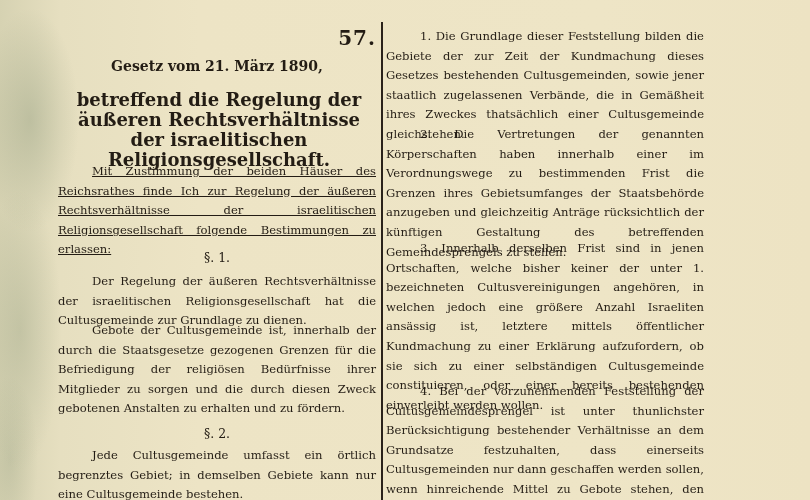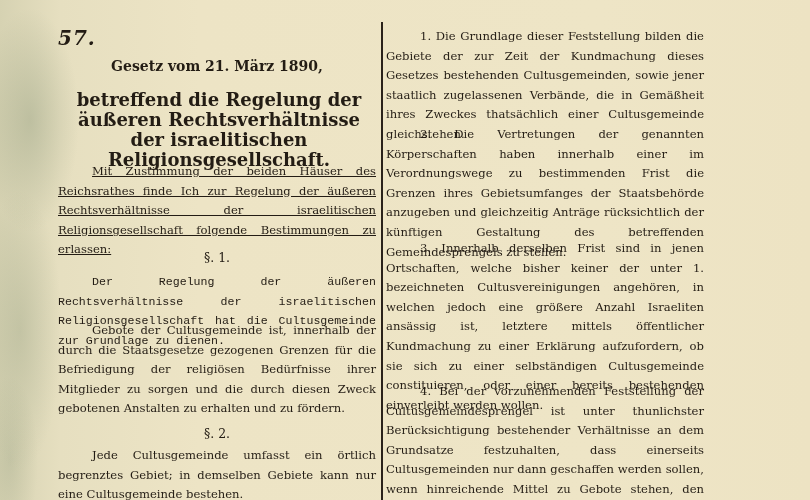--- a/index.html
+++ b/index.html
@@ -16,22 +16,22 @@
       radial-gradient(ellipse 60px 200px at 20px 330px, rgba(150,160,130,0.35), rgba(150,160,130,0) 70%),
       radial-gradient(ellipse 40px 120px at 10px 460px, rgba(150,160,130,0.3), rgba(150,160,130,0) 70%),
       linear-gradient(90deg, #d6d2b2 0px, #e6dfc0 60px, #ede4c5 200px, #eee5c6 600px, #ede3c3 810px);
   }
   .col-rule{
     position:absolute;left:381px;top:22px;width:2px;height:478px;background:#2a221a;
   }
   .left{position:absolute;left:58px;top:0;width:318px;}
   .right{position:absolute;left:386px;top:0;width:318px;}
   .num{
-    position:absolute;left:0;width:318px;top:26px;text-align:left;
-    font-weight:bold;font-size:20px;letter-spacing:1px;font-style:italic;
+    position:absolute;left:0;width:318px;top:26px;text-align:right;
+    font-weight:bold;font-size:20px;letter-spacing:1px;
   }
   .title{
     position:absolute;left:0;width:318px;top:58px;text-align:center;
     font-weight:bold;font-size:14px;
   }
   .subtitle{
     position:absolute;left:4px;width:314px;top:90px;text-align:center;
     font-weight:bold;font-size:18px;line-height:20px;
   }
   .para{
@@ -51,21 +51,21 @@
   <div class="col-rule"></div>
 
   <div class="left">
     <div class="num">57.</div>
     <div class="title">Gesetz vom 21. März 1890,</div>
     <div class="subtitle">betreffend die Regelung der äußeren Rechtsverhältnisse der israelitischen Religionsgesellschaft.</div>
 
     <div class="para" style="top:162px;text-decoration:underline;"><span class="ind"></span><span>Mit Zustimmung der beiden Häuser des Reichsrathes finde Ich zur Regelung der äußeren Rechtsverhältnisse der israelitischen Religionsgesellschaft folgende Bestimmungen zu erlassen:</span></div>
 
     <div class="sec" style="top:250px;">§. 1.</div>
-    <div class="para" style="top:272px;font-family:Liberation Mono, monospace;"><span class="ind"></span><span>Der Regelung der äußeren Rechtsverhältnisse der israelitischen Religionsgesellschaft hat die Cultusgemeinde zur Grundlage zu dienen.</span></div>
+    <div class="para" style="top:272px;"><span class="ind"></span><span>Der Regelung der äußeren Rechtsverhältnisse der israelitischen Religionsgesellschaft hat die Cultusgemeinde zur Grundlage zu dienen.</span></div>
     <div class="para" style="top:321px;"><span class="ind"></span><span>Gebote der Cultusgemeinde ist, innerhalb der durch die Staatsgesetze gezogenen Grenzen für die Befriedigung der religiösen Bedürfnisse ihrer Mitglieder zu sorgen und die durch diesen Zweck gebotenen Anstalten zu erhalten und zu fördern.</span></div>
 
     <div class="sec" style="top:426px;">§. 2.</div>
     <div class="para" style="top:446px;"><span class="ind"></span><span>Jede Cultusgemeinde umfasst ein örtlich begrenztes Gebiet; in demselben Gebiete kann nur eine Cultusgemeinde bestehen.</span></div>
   </div>
 
   <div class="right">
     <div class="para" style="top:27px;"><span class="ind"></span><span>1. Die Grundlage dieser Feststellung bilden die Gebiete der zur Zeit der Kundmachung dieses Gesetzes bestehenden Cultusgemeinden, sowie jener staatlich zugelassenen Verbände, die in Gemäßheit ihres Zweckes thatsächlich einer Cultusgemeinde gleichstehen.</span></div>
     <div class="para" style="top:125px;"><span class="ind"></span><span>2. Die Vertretungen der genannten Körperschaften haben innerhalb einer im Verordnungswege zu bestimmenden Frist die Grenzen ihres Gebietsumfanges der Staatsbehörde anzugeben und gleichzeitig Anträge rücksichtlich der künftigen Gestaltung des betreffenden Gemeindesprengels zu stellen.</span></div>
     <div class="para" style="top:239px;"><span class="ind"></span><span>3. Innerhalb derselben Frist sind in jenen Ortschaften, welche bisher keiner der unter 1. bezeichneten Cultusvereinigungen angehören, in welchen jedoch eine größere Anzahl Israeliten ansässig ist, letztere mittels öffentlicher Kundmachung zu einer Erklärung aufzufordern, ob sie sich zu einer selbständigen Cultusgemeinde constituieren, oder einer bereits bestehenden einverleibt werden wollen.</span></div>

